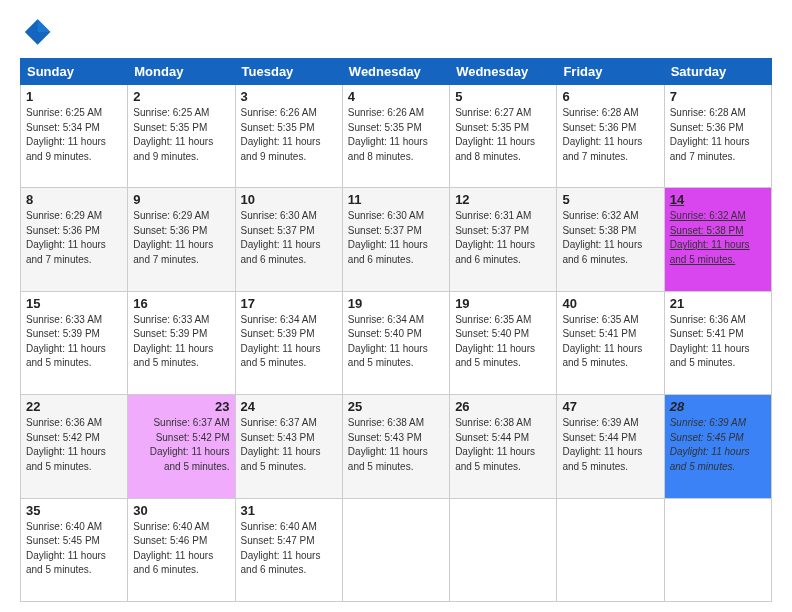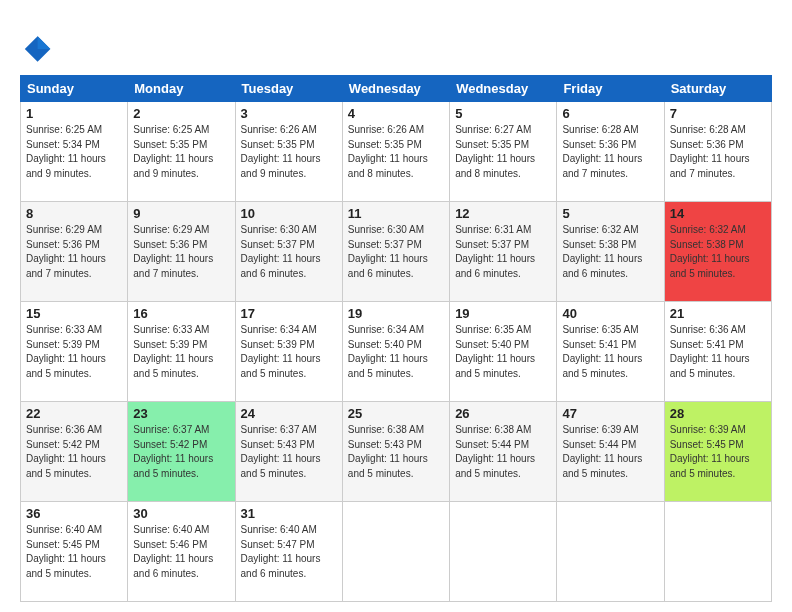--- a/index.html
+++ b/index.html
@@ -6,21 +6,21 @@
     body {
       font-family: Arial, sans-serif;
       background: #fff;
       width: 792px;
       height: 612px;
       overflow: hidden;
     }
     .page {
       width: 792px;
       height: 612px;
-      padding: 33px 20px 10px 20px;
+      padding: 16px 20px 10px 20px;
       display: flex;
       flex-direction: column;
     }
     .header {
       display: flex;
       justify-content: space-between;
       align-items: flex-start;
       margin-bottom: 10px;
     }
     .logo {
@@ -137,42 +137,42 @@
           <td><span class="day-num">6</span><span class="day-info">Sunrise: 6:28 AM<br>Sunset: 5:36 PM<br>Daylight: 11 hours and 7 minutes.</span></td>
           <td><span class="day-num">7</span><span class="day-info">Sunrise: 6:28 AM<br>Sunset: 5:36 PM<br>Daylight: 11 hours and 7 minutes.</span></td>
         </tr>
         <tr style="background: rgb(245, 245, 245);">
           <td style="background: rgb(245, 245, 245);"><span class="day-num">8</span><span class="day-info">Sunrise: 6:29 AM<br>Sunset: 5:36 PM<br>Daylight: 11 hours and 7 minutes.</span></td>
           <td style="background: rgb(245, 245, 245);"><span class="day-num">9</span><span class="day-info">Sunrise: 6:29 AM<br>Sunset: 5:36 PM<br>Daylight: 11 hours and 7 minutes.</span></td>
           <td style="background: rgb(245, 245, 245);"><span class="day-num">10</span><span class="day-info">Sunrise: 6:30 AM<br>Sunset: 5:37 PM<br>Daylight: 11 hours and 6 minutes.</span></td>
           <td style="background: rgb(245, 245, 245);"><span class="day-num">11</span><span class="day-info">Sunrise: 6:30 AM<br>Sunset: 5:37 PM<br>Daylight: 11 hours and 6 minutes.</span></td>
           <td style="background: rgb(245, 245, 245);"><span class="day-num">12</span><span class="day-info">Sunrise: 6:31 AM<br>Sunset: 5:37 PM<br>Daylight: 11 hours and 6 minutes.</span></td>
           <td style="background: rgb(245, 245, 245);"><span class="day-num">5</span><span class="day-info">Sunrise: 6:32 AM<br>Sunset: 5:38 PM<br>Daylight: 11 hours and 6 minutes.</span></td>
-          <td style="background: #ef4444;"><span class="day-num">14</span><span class="day-info">Sunrise: 6:32 AM<br>Sunset: 5:38 PM<br>Daylight: 11 hours and 5 minutes.</span></td>
+          <td style="background: #d946ef; text-decoration: underline;"><span class="day-num">14</span><span class="day-info">Sunrise: 6:32 AM<br>Sunset: 5:38 PM<br>Daylight: 11 hours and 5 minutes.</span></td>
         </tr>
         <tr>
           <td><span class="day-num">15</span><span class="day-info">Sunrise: 6:33 AM<br>Sunset: 5:39 PM<br>Daylight: 11 hours and 5 minutes.</span></td>
           <td><span class="day-num">16</span><span class="day-info">Sunrise: 6:33 AM<br>Sunset: 5:39 PM<br>Daylight: 11 hours and 5 minutes.</span></td>
           <td><span class="day-num">17</span><span class="day-info">Sunrise: 6:34 AM<br>Sunset: 5:39 PM<br>Daylight: 11 hours and 5 minutes.</span></td>
           <td><span class="day-num">19</span><span class="day-info">Sunrise: 6:34 AM<br>Sunset: 5:40 PM<br>Daylight: 11 hours and 5 minutes.</span></td>
           <td><span class="day-num">19</span><span class="day-info">Sunrise: 6:35 AM<br>Sunset: 5:40 PM<br>Daylight: 11 hours and 5 minutes.</span></td>
           <td><span class="day-num">40</span><span class="day-info">Sunrise: 6:35 AM<br>Sunset: 5:41 PM<br>Daylight: 11 hours and 5 minutes.</span></td>
           <td><span class="day-num">21</span><span class="day-info">Sunrise: 6:36 AM<br>Sunset: 5:41 PM<br>Daylight: 11 hours and 5 minutes.</span></td>
         </tr>
         <tr style="background: rgb(245, 245, 245);">
           <td style="background: rgb(245, 245, 245);"><span class="day-num">22</span><span class="day-info">Sunrise: 6:36 AM<br>Sunset: 5:42 PM<br>Daylight: 11 hours and 5 minutes.</span></td>
-          <td style="background: #86efac;"><span class="day-num">23</span><span class="day-info">Sunrise: 6:37 AM<br>Sunset: 5:42 PM<br>Daylight: 11 hours and 5 minutes.</span></td>
+          <td style="background: #f0abfc; text-align: right;"><span class="day-num">23</span><span class="day-info">Sunrise: 6:37 AM<br>Sunset: 5:42 PM<br>Daylight: 11 hours and 5 minutes.</span></td>
           <td style="background: rgb(245, 245, 245);"><span class="day-num">24</span><span class="day-info">Sunrise: 6:37 AM<br>Sunset: 5:43 PM<br>Daylight: 11 hours and 5 minutes.</span></td>
           <td style="background: rgb(245, 245, 245);"><span class="day-num">25</span><span class="day-info">Sunrise: 6:38 AM<br>Sunset: 5:43 PM<br>Daylight: 11 hours and 5 minutes.</span></td>
           <td style="background: rgb(245, 245, 245); margin-top: 24px;"><span class="day-num">26</span><span class="day-info">Sunrise: 6:38 AM<br>Sunset: 5:44 PM<br>Daylight: 11 hours and 5 minutes.</span></td>
           <td style="background: rgb(245, 245, 245);"><span class="day-num">47</span><span class="day-info">Sunrise: 6:39 AM<br>Sunset: 5:44 PM<br>Daylight: 11 hours and 5 minutes.</span></td>
-          <td style="background: #bef264;"><span class="day-num">28</span><span class="day-info">Sunrise: 6:39 AM<br>Sunset: 5:45 PM<br>Daylight: 11 hours and 5 minutes.</span></td>
+          <td style="background: #3b82f6; font-style: italic;"><span class="day-num">28</span><span class="day-info">Sunrise: 6:39 AM<br>Sunset: 5:45 PM<br>Daylight: 11 hours and 5 minutes.</span></td>
         </tr>
         <tr>
-          <td><span class="day-num">36</span><span class="day-info">Sunrise: 6:40 AM<br>Sunset: 5:45 PM<br>Daylight: 11 hours and 5 minutes.</span></td>
+          <td><span class="day-num">35</span><span class="day-info">Sunrise: 6:40 AM<br>Sunset: 5:45 PM<br>Daylight: 11 hours and 5 minutes.</span></td>
           <td><span class="day-num">30</span><span class="day-info">Sunrise: 6:40 AM<br>Sunset: 5:46 PM<br>Daylight: 11 hours and 6 minutes.</span></td>
           <td><span class="day-num">31</span><span class="day-info">Sunrise: 6:40 AM<br>Sunset: 5:47 PM<br>Daylight: 11 hours and 6 minutes.</span></td>
           <td class="empty-cell" style="background: rgb(255, 255, 255);"></td>
           <td class="empty-cell" style="background: rgb(255, 255, 255);"></td>
           <td class="empty-cell" style="background: rgb(255, 255, 255);"></td>
           <td class="empty-cell" style="background: rgb(255, 255, 255);"></td>
         </tr>
       </tbody>
   </table>
 </div>

